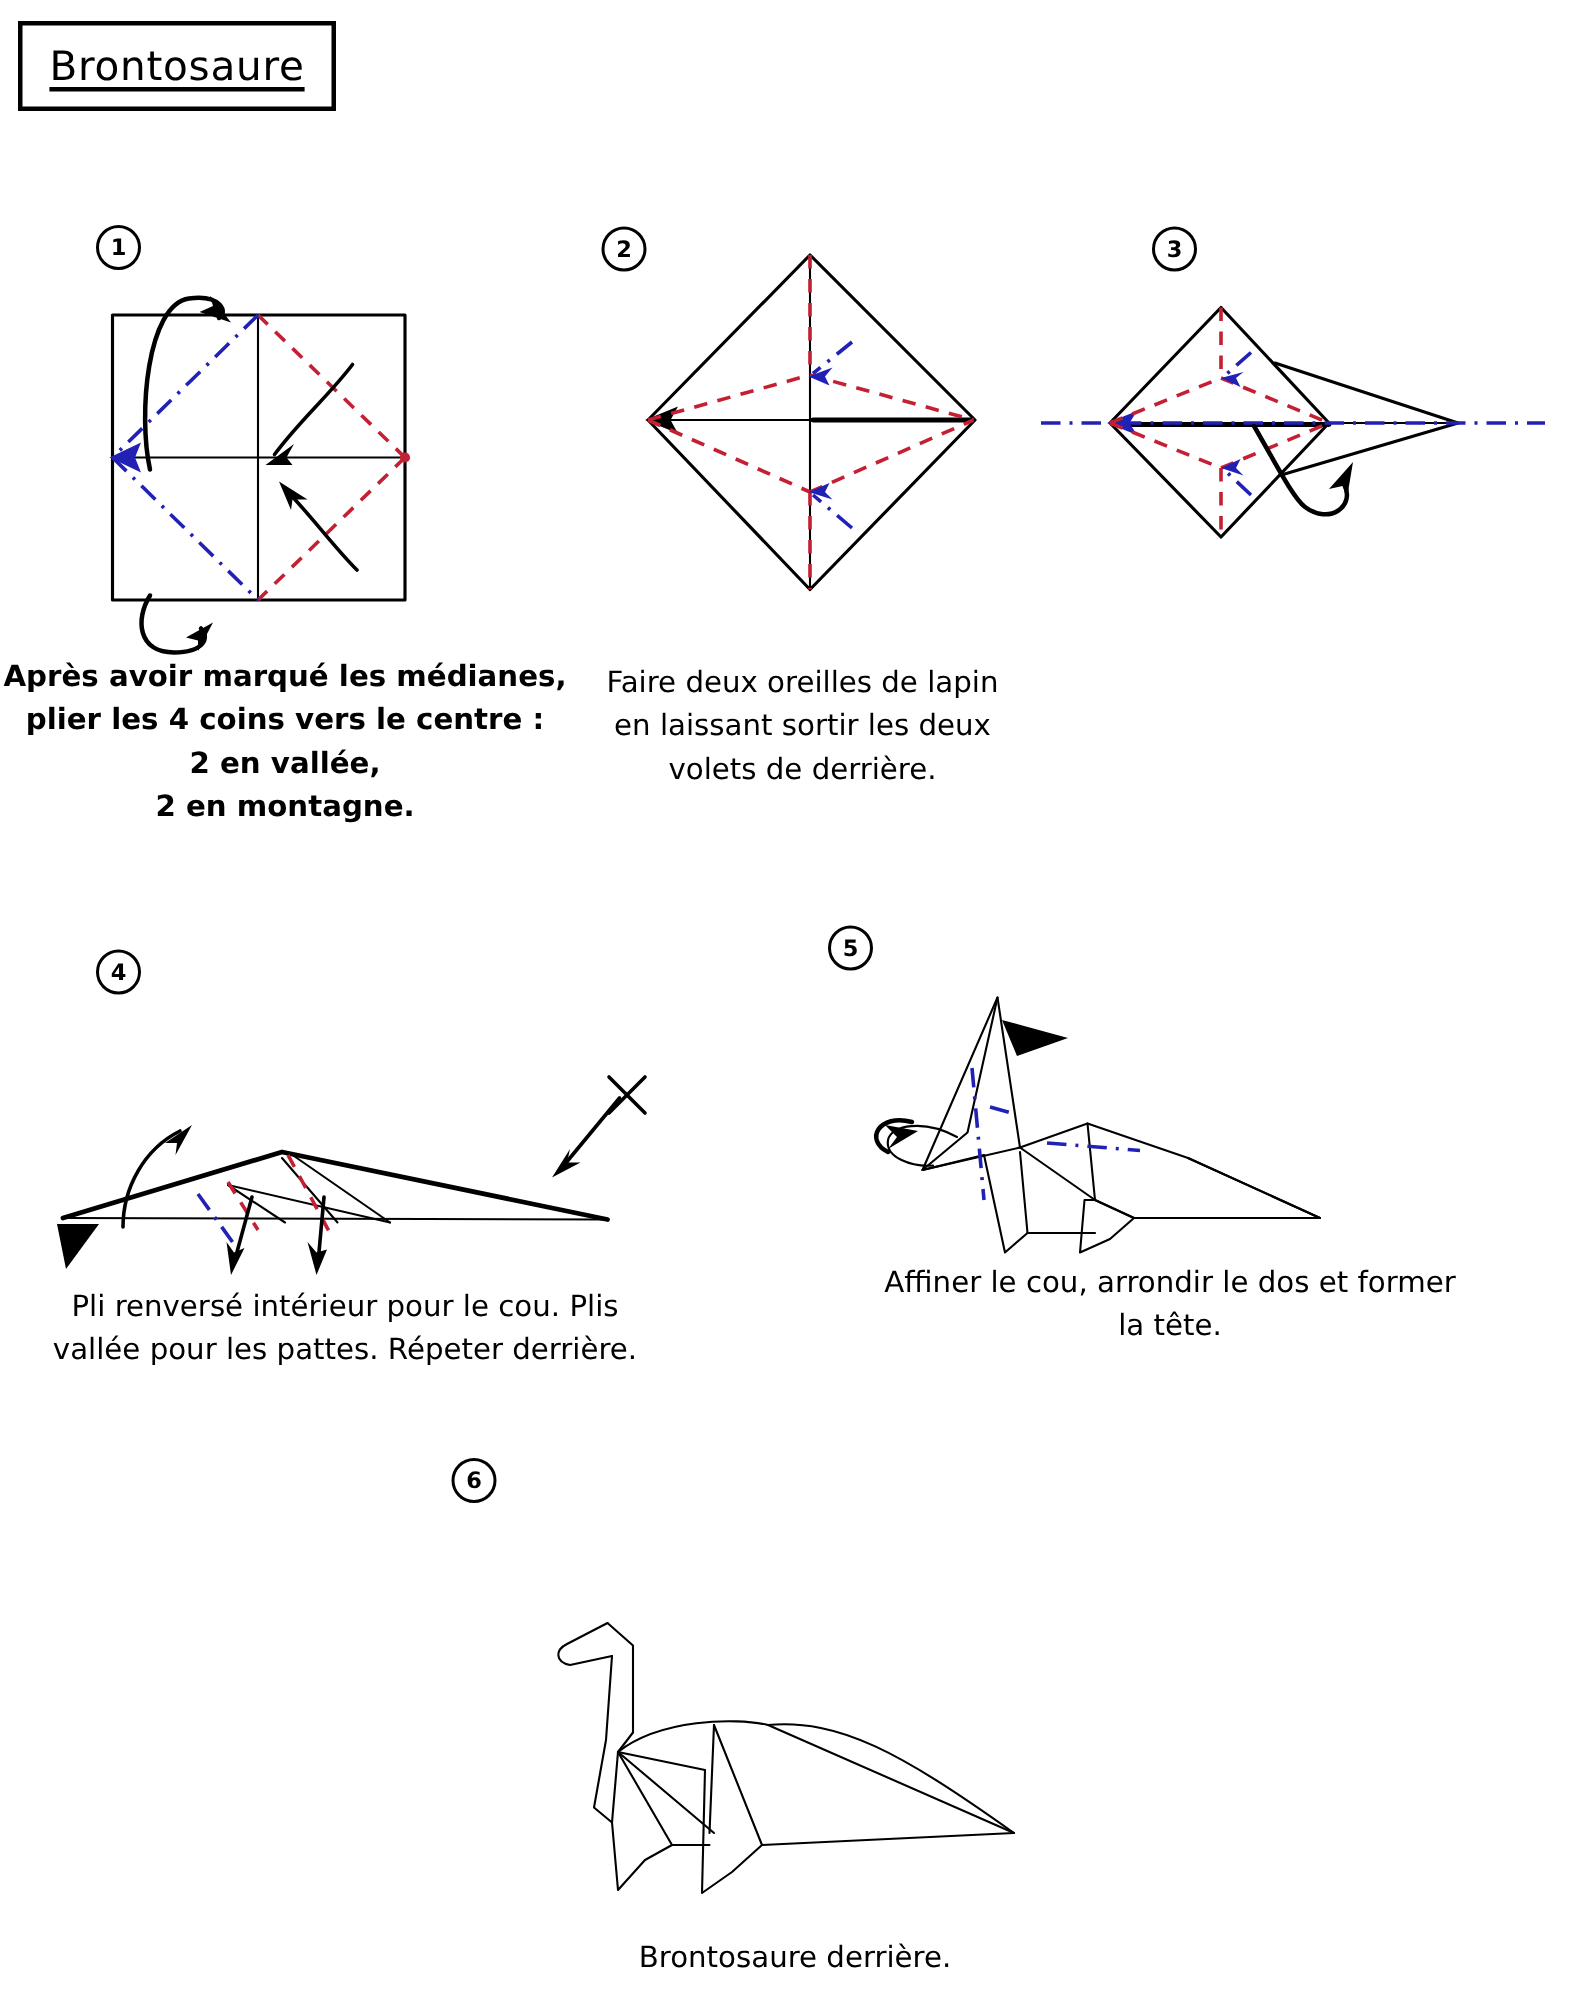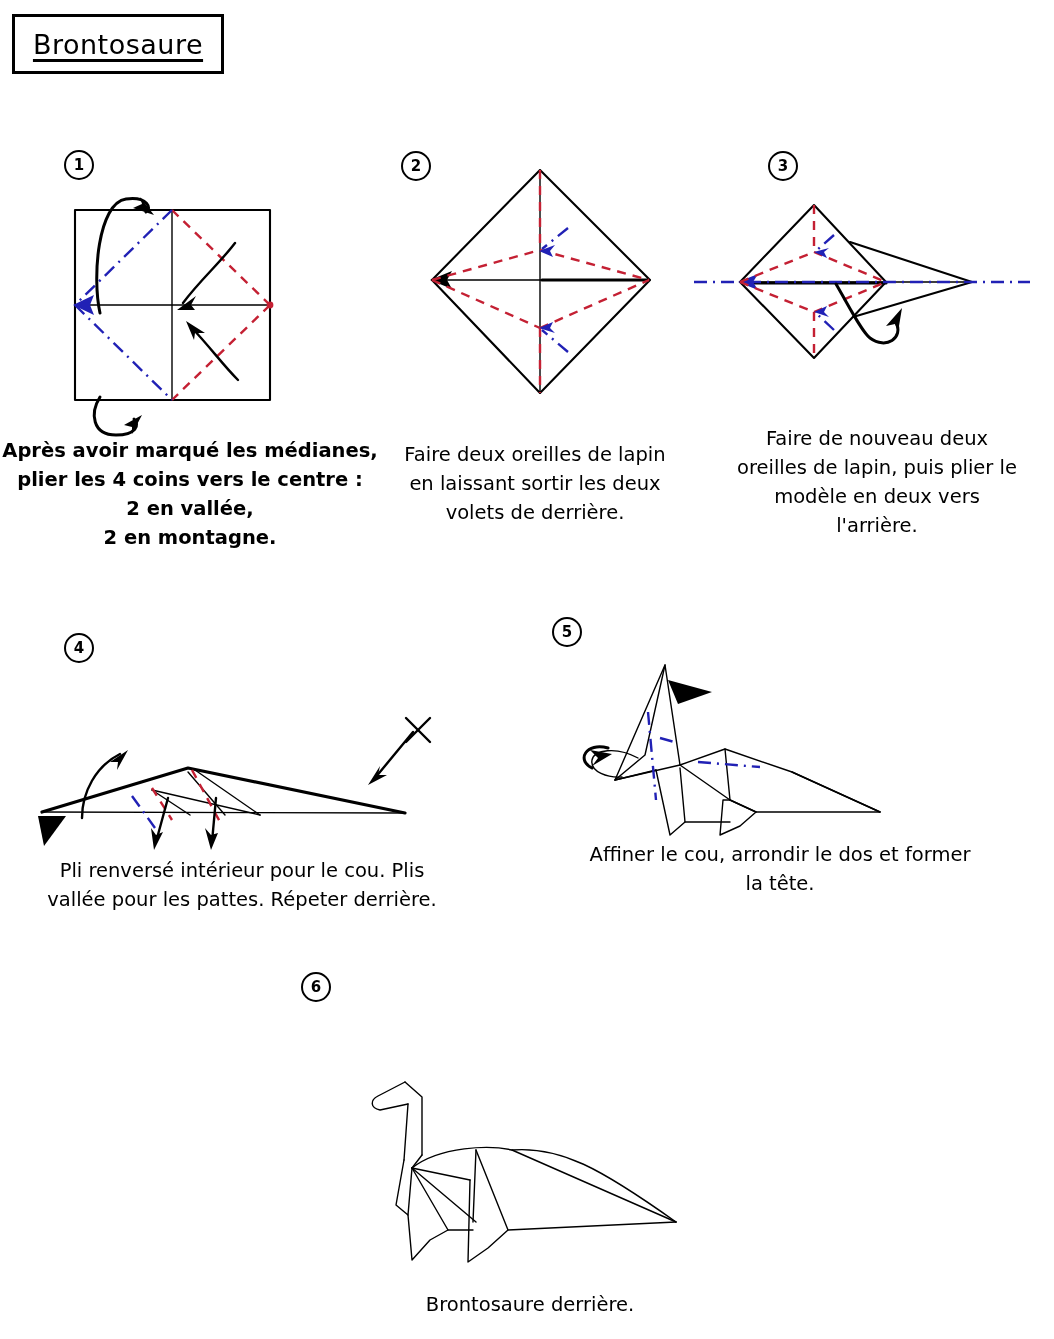--- a/index.html
+++ b/index.html
@@ -196,24 +196,20 @@
       <line class="mountain" x1="144" y1="45" x2="127" y2="60"></line>
       <polygon class="bluehead" points="124,62 139,58 134,62 137,68"></polygon>
       <line class="mountain" x1="144" y1="140" x2="127" y2="124"></line>
       <polygon class="bluehead" points="124,122 139,127 134,122 137,116"></polygon>
 
       <path class="arrow-b" d="M 146 94 C 160 118, 172 142, 180 148 C 196 160, 214 148, 206 132"></path>
       <polygon class="arrowhead" points="212 118 196 136 205 134 208 142"></polygon>
     </svg>
   </div>
 
-  <div class="caption" style="left:700px; top:424px; width:354px;">Faire de nouveau deux
-oreilles de lapin, puis plier le
-modèle en deux vers
-l'arrière.</div>
 
   <div class="step-badge" style="left:64px; top:633px;">
     <span>4</span>
   </div>
 
   <div class="figure" style="left:20px; top:670px;">
     <svg width="430" height="180" viewBox="0 0 430 180">
 
       <path class="ln-bold" d="M 22 142 L 168 98 L 385 143"></path>
       <line class="ln-thin" x1="22" y1="142" x2="385" y2="143"></line>
@@ -238,21 +234,21 @@
 
       <line class="arrow" x1="393" y1="62" x2="355" y2="108"></line>
       <polygon class="arrowhead" points="348 115 360 96 358 105 367 105"></polygon>
       <line class="arrow" x1="386" y1="48" x2="410" y2="72"></line>
       <line class="arrow" x1="410" y1="48" x2="386" y2="72"></line>
 
       <polygon class="arrowhead" points="18 146 46 146 24 176"></polygon>
     </svg>
   </div>
 
-  <div class="caption" style="left:0px; top:856px; width:460px;margin-left:12px;">Pli renversé intérieur pour le cou. Plis
+  <div class="caption" style="left:0px; top:856px; width:460px;">Pli renversé intérieur pour le cou. Plis
 vallée pour les pattes. Répeter derrière.</div>
 
   <div class="step-badge" style="left:552px; top:617px;">
     <span>5</span>
   </div>
 
   <div class="figure" style="left:560px; top:650px;">
     <svg width="380" height="185" viewBox="0 0 380 185">
 
       <path class="ln-thin" d="M 105 15 L 120 115 L 55 130 Z"></path>

